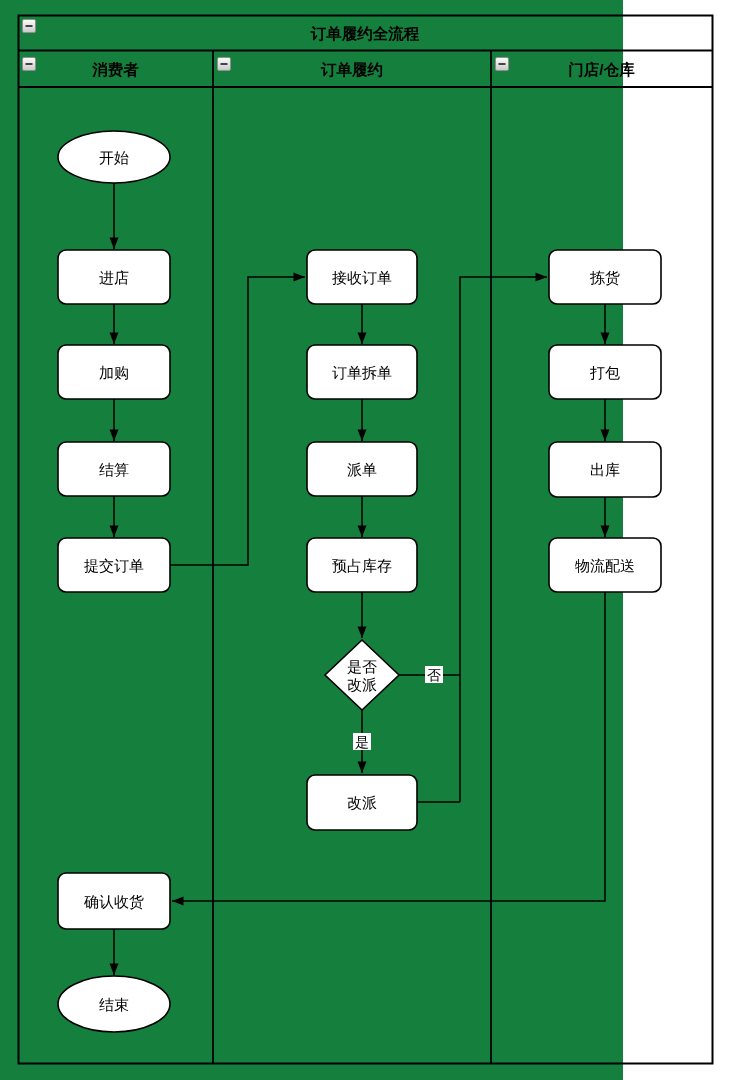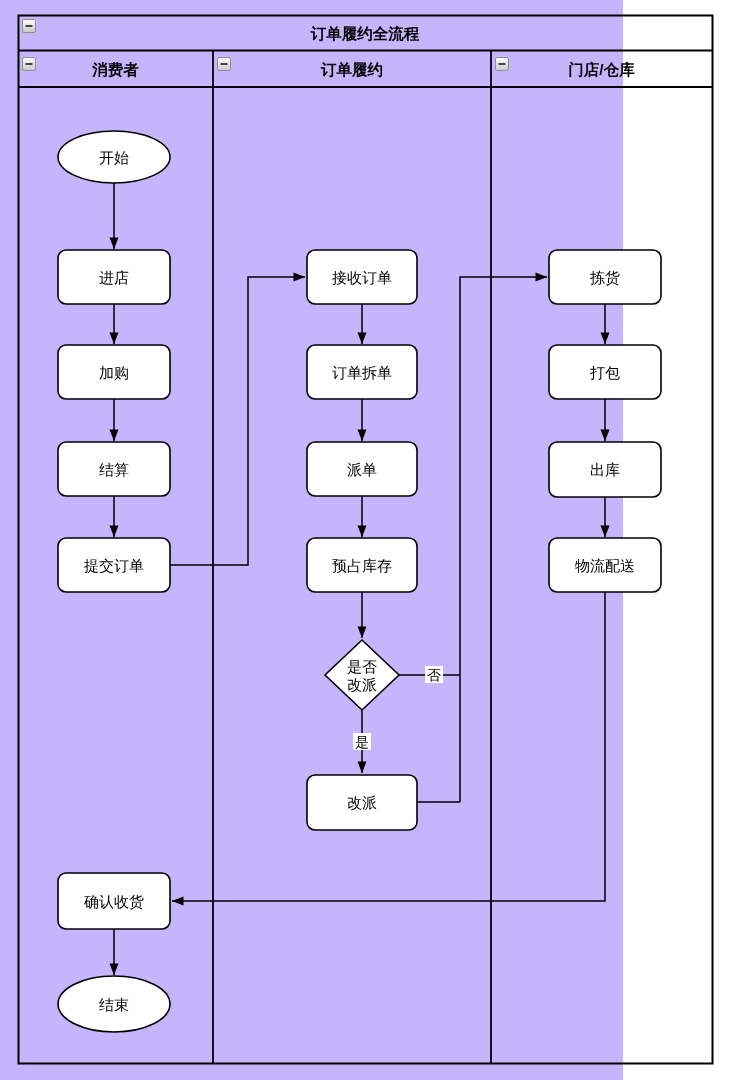--- a/index.html
+++ b/index.html
@@ -1,16 +1,16 @@
 <!DOCTYPE html>
 <html><head>
 <meta charset="utf-8">
 <style>
   html,body{margin:0;padding:0;background:#ffffff;}
-  .canvas-wrap{position:relative;width:623px;height:1080px;background:#c4b5fd;
+  .canvas-wrap{position:relative;width:623px;height:1080px;background:#15803d;
     font-family:"Liberation Sans","DejaVu Sans",sans-serif;}
   svg{display:block;}
   .pool-frame{fill:none;stroke:#000;stroke-width:2;}
   .lane-line{fill:none;stroke:#000;stroke-width:1.8;}
   .shape{fill:#ffffff;stroke:#000;stroke-width:1.6;}
   .edge{fill:none;stroke:#000;stroke-width:1.5;}
   .title-label{font-size:15.5px;font-weight:bold;fill:#000;text-anchor:middle;dominant-baseline:central;}
   .lane-label{font-size:15.5px;font-weight:bold;fill:#000;text-anchor:middle;dominant-baseline:central;}
   .node-label{font-size:15px;fill:#000;text-anchor:middle;dominant-baseline:central;}
   .edge-label{font-size:14px;fill:#000;text-anchor:middle;dominant-baseline:central;}

